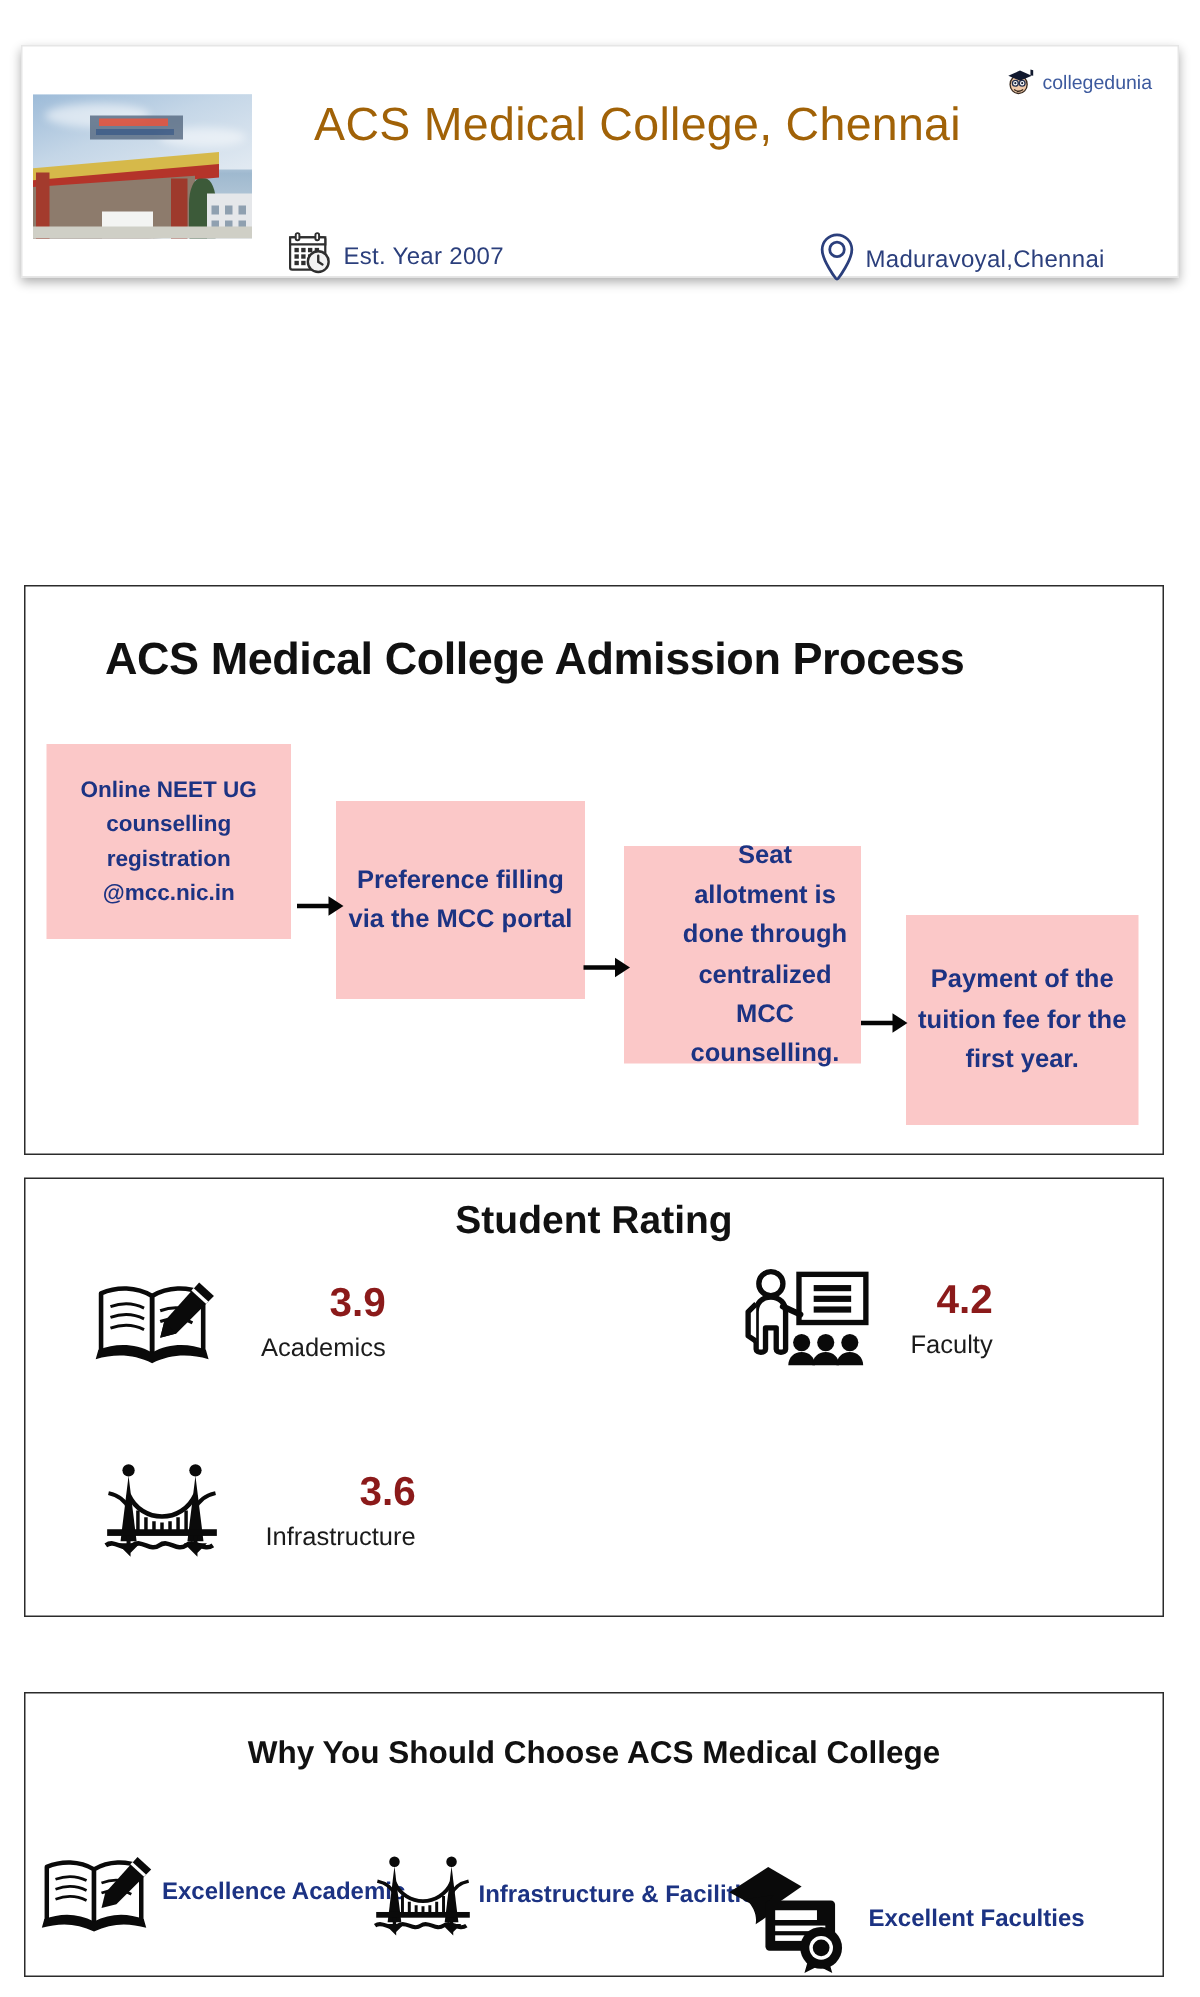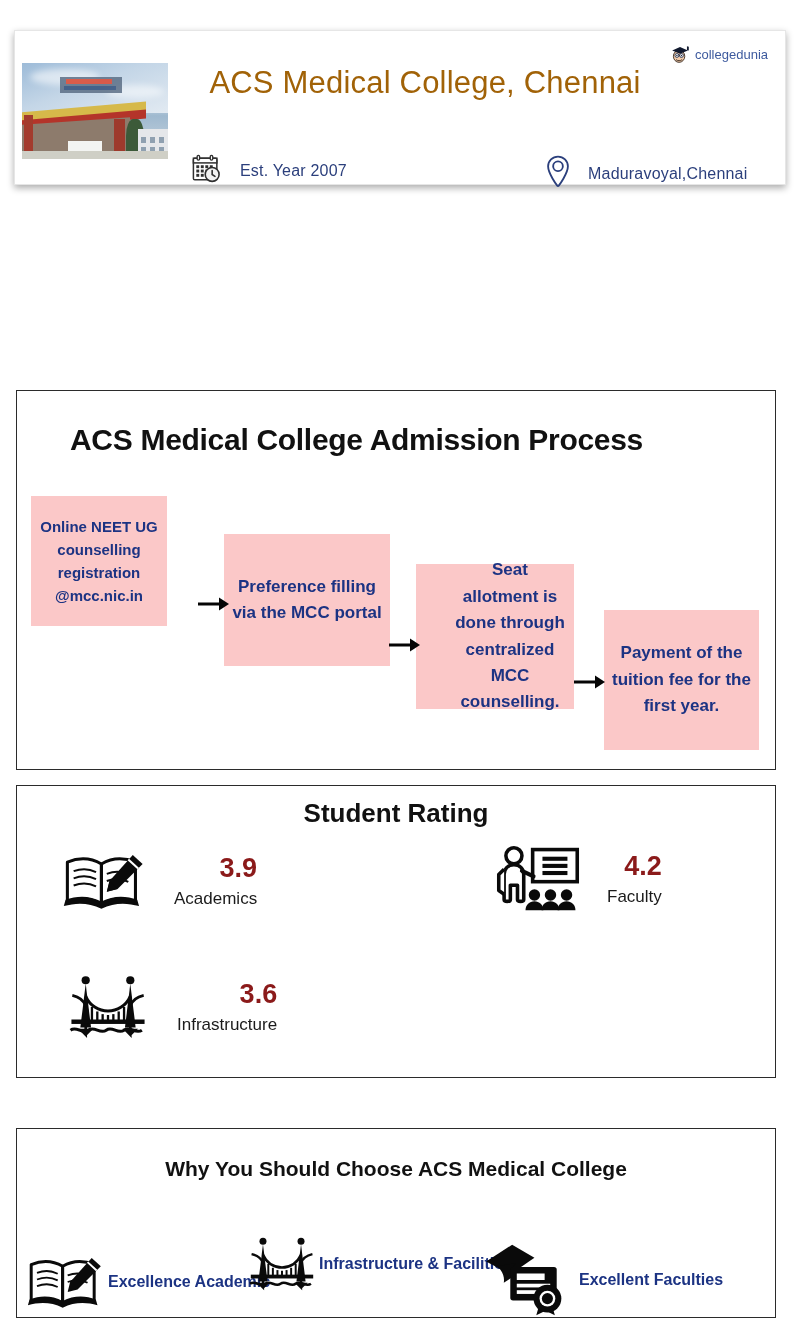--- a/index.html
+++ b/index.html
@@ -131,21 +131,21 @@
     overflow: hidden;
     width: 118px;
   }
   #collegedunia-logo .mark { width: 22px; height: 22px; flex: none; }
   #collegedunia-logo .brand {
     font-size: 13px; color: #3d5a9e; white-space: nowrap; text-align: right;
   }
 
   .meta-row {
     position: absolute;
-    display: flex; align-items: center; gap: 17px; justify-content: center;
+    display: flex; align-items: center; gap: 6px; justify-content: center;
   }
   #est-meta { left: 176px; top: 123px; }
   #loc-meta { left: 530px; top: 124px; }
   .meta-row .meta-label {
     font-size: 16px; color: #2b3f7c; letter-spacing: .2px;
   }
 
   
   #programs-card {
     left: 16px; top: 220px; width: 760px; height: 118px;
@@ -176,21 +176,21 @@
     position: absolute;
     background: #fbc8c8;
     color: #1c3383;
     font-weight: 700;
     display: flex; align-items: center; justify-content: center;
     text-align: center;
     line-height: 1.55;
     box-sizing: border-box;
     padding: 6px;
   }
-  #flow-box-0 { left: 14px;  top: 105px; width: 136px; height: 130px; font-size: 15px; }
+  #flow-box-0 { left: 14px;  top: 105px; width: 163px; height: 130px; font-size: 15px; }
   #flow-box-1 { left: 207px; top: 143px; width: 166px; height: 132px; font-size: 17px; }
   #flow-box-2 { left: 399px; top: 173px; width: 158px; height: 145px; font-size: 17px; padding-left: 36px; }
   #flow-box-3 { left: 587px; top: 219px; width: 155px; height: 140px; font-size: 17px; }
 
   .flow-arrow {
     position: absolute;
     width: 34px; height: 18px;
   }
   #flow-arrow-0 { left: 180px; top: 204px; }
   #flow-arrow-1 { left: 371px; top: 245px; }
@@ -233,21 +233,21 @@
   }
   .why-item {
     position: absolute;
     display: flex; align-items: center; gap: 2px;
   }
   .why-item .w-icon { flex: none; }
   .why-item .w-label {
     font-size: 16px; font-weight: 700; color: #1c3383;
     text-align: center; line-height: 1.45;
   }
-  #why-item-0 { left: 9px; top: 124px; }
+  #why-item-0 { left: 9px; top: 104px; }
   #why-item-0 .w-icon { width: 80px; height: 58px; }
   #why-item-1 { left: 230px; top: 104px; }
   #why-item-1 .w-icon { width: 70px; height: 62px; }
   #why-item-2 { left: 460px; top: 112px; }
   #why-item-2 .w-icon { width: 100px; height: 78px; }
 </style>
 </head>
 <body>
 
 <div class="page">

